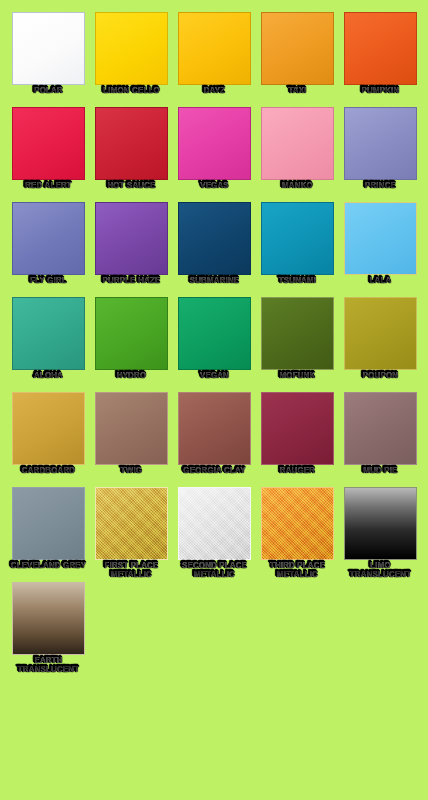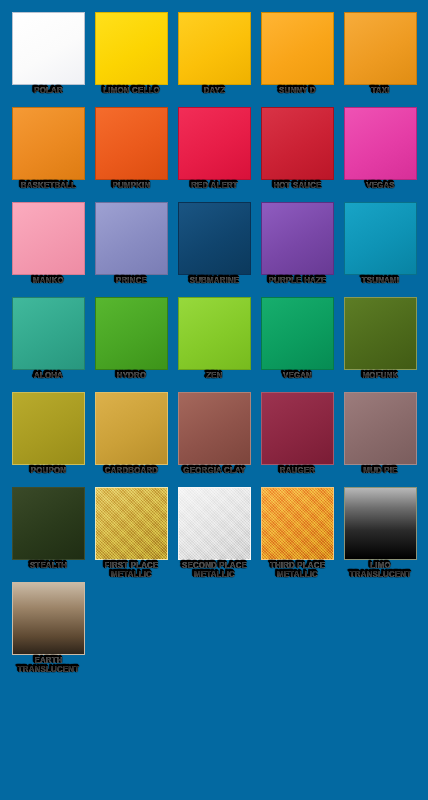--- a/index.html
+++ b/index.html
@@ -54,44 +54,36 @@
     background-clip:text;
     -webkit-text-fill-color:transparent;
     text-shadow:0 0 1px rgba(0,0,0,0.9);
     filter:drop-shadow(0.6px 0.6px 0px #000) drop-shadow(-0.6px 0.6px 0px #000) drop-shadow(0.6px -0.6px 0px #000) drop-shadow(-0.6px -0.6px 0px #000);
     word-break:break-word;
   }
 </style>
 </head>
 <body>
 
-<div id="palette-grid" style="background: #0369a1;">
+<div id="palette-grid" style="background: #bef264;">
     <div class="swatch-cell">
       <div class="chip" style="background: linear-gradient(150deg, rgb(255, 255, 255) 0%, rgb(251, 251, 251) 55%, rgb(240, 241, 245) 100%); border: 1px solid rgb(185, 194, 208);"></div>
       <div class="chip-label">POLAR</div>
     </div>
     <div class="swatch-cell">
       <div class="chip" style="background: linear-gradient(150deg, rgb(255, 224, 27) 0%, rgb(252, 212, 2) 55%, rgb(245, 197, 0) 100%); border: 1px solid rgb(217, 180, 0);"></div>
       <div class="chip-label">LIMON CELLO</div>
     </div>
     <div class="swatch-cell">
       <div class="chip" style="background: linear-gradient(150deg, rgb(255, 207, 33) 0%, rgb(251, 192, 9) 55%, rgb(239, 177, 0) 100%); border: 1px solid rgb(212, 160, 0);"></div>
       <div class="chip-label">DAYZ</div>
     </div>
     <div class="swatch-cell">
-      <div class="chip" style="background: linear-gradient(150deg, rgb(255, 181, 52) 0%, rgb(249, 165, 25) 55%, rgb(239, 154, 13) 100%); border: 1px solid rgb(208, 136, 0);"></div>
-      <div class="chip-label">SUNNY D</div>
-    </div>
-    <div class="swatch-cell">
       <div class="chip" style="background: linear-gradient(150deg, rgb(247, 172, 59) 0%, rgb(238, 155, 34) 55%, rgb(224, 141, 19) 100%); border: 1px solid rgb(194, 124, 18);"></div>
       <div class="chip-label">TAXI</div>
-    </div>
-    <div class="swatch-cell">
-      <div class="chip" style="background: linear-gradient(150deg, rgb(245, 154, 53) 0%, rgb(235, 137, 33) 55%, rgb(222, 124, 18) 100%); border: 1px solid rgb(192, 111, 16);"></div>
-      <div class="chip-label">BASKETBALL</div>
     </div>
     <div class="swatch-cell">
       <div class="chip" style="background: linear-gradient(150deg, rgb(245, 108, 44) 0%, rgb(235, 90, 28) 55%, rgb(221, 77, 16) 100%); border: 1px solid rgb(191, 68, 15);"></div>
       <div class="chip-label">PUMPKIN</div>
     </div>
     <div class="swatch-cell">
       <div class="chip" style="background: linear-gradient(150deg, rgb(242, 45, 87) 0%, rgb(231, 29, 71) 55%, rgb(216, 17, 58) 100%); border: 1px solid rgb(184, 15, 50);"></div>
       <div class="chip-label">RED ALERT</div>
     </div>
     <div class="swatch-cell">
@@ -104,74 +96,82 @@
     </div>
     <div class="swatch-cell">
       <div class="chip" style="background: linear-gradient(150deg, rgb(251, 171, 190) 0%, rgb(244, 154, 176) 55%, rgb(238, 140, 164) 100%); border: 1px solid rgb(213, 125, 146);"></div>
       <div class="chip-label">MANKO</div>
     </div>
     <div class="swatch-cell">
       <div class="chip" style="background: linear-gradient(150deg, rgb(158, 161, 210) 0%, rgb(137, 140, 194) 55%, rgb(122, 125, 181) 100%); border: 1px solid rgb(110, 113, 159);"></div>
       <div class="chip-label">PRINCE</div>
     </div>
     <div class="swatch-cell">
-      <div class="chip" style="background: linear-gradient(150deg, rgb(26, 85, 131) 0%, rgb(16, 68, 109) 55%, rgb(11, 57, 92) 100%); border: 1px solid rgb(10, 50, 84);"></div>
-      <div class="chip-label">SUBMARINE</div>
+      <div class="chip" style="background: linear-gradient(150deg, rgb(138, 144, 201) 0%, rgb(113, 120, 185) 55%, rgb(98, 106, 173) 100%); border: 1px solid rgb(85, 93, 155);"></div>
+      <div class="chip-label">FLY GIRL</div>
     </div>
     <div class="swatch-cell">
       <div class="chip" style="background: linear-gradient(150deg, rgb(143, 92, 192) 0%, rgb(121, 71, 167) 55%, rgb(104, 58, 148) 100%); border: 1px solid rgb(90, 49, 130);"></div>
       <div class="chip-label">PURPLE HAZE</div>
     </div>
     <div class="swatch-cell">
+      <div class="chip" style="background: linear-gradient(150deg, rgb(26, 85, 131) 0%, rgb(16, 68, 109) 55%, rgb(11, 57, 92) 100%); border: 1px solid rgb(10, 50, 84);"></div>
+      <div class="chip-label">SUBMARINE</div>
+    </div>
+    <div class="swatch-cell">
       <div class="chip" style="background: linear-gradient(150deg, rgb(24, 164, 198) 0%, rgb(14, 147, 181) 55%, rgb(8, 131, 163) 100%); border: 1px solid rgb(10, 112, 137);"></div>
       <div class="chip-label">TSUNAMI</div>
+    </div>
+    <div class="swatch-cell">
+      <div class="chip" style="background: linear-gradient(150deg, rgb(120, 207, 245) 0%, rgb(97, 194, 239) 55%, rgb(81, 182, 231) 100%); border: 1px solid rgb(217, 207, 122);"></div>
+      <div class="chip-label">LALA</div>
     </div>
     <div class="swatch-cell">
       <div class="chip" style="background: linear-gradient(150deg, rgb(65, 185, 156) 0%, rgb(50, 167, 140) 55%, rgb(40, 151, 126) 100%); border: 1px solid rgb(36, 128, 108);"></div>
       <div class="chip-label">ALOHA</div>
     </div>
     <div class="swatch-cell">
       <div class="chip" style="background: linear-gradient(150deg, rgb(88, 183, 47) 0%, rgb(73, 165, 36) 55%, rgb(61, 148, 25) 100%); border: 1px solid rgb(53, 128, 23);"></div>
       <div class="chip-label">HYDRO</div>
-    </div>
-    <div class="swatch-cell">
-      <div class="chip" style="background: linear-gradient(150deg, rgb(151, 217, 60) 0%, rgb(133, 202, 41) 55%, rgb(119, 187, 30) 100%); border: 1px solid rgb(106, 165, 27);"></div>
-      <div class="chip-label">ZEN</div>
     </div>
     <div class="swatch-cell">
       <div class="chip" style="background: linear-gradient(150deg, rgb(23, 174, 109) 0%, rgb(12, 157, 95) 55%, rgb(6, 140, 83) 100%); border: 1px solid rgb(7, 122, 73);"></div>
       <div class="chip-label">VEGAN</div>
     </div>
     <div class="swatch-cell">
       <div class="chip" style="background: linear-gradient(150deg, rgb(93, 125, 37) 0%, rgb(77, 106, 27) 55%, rgb(65, 91, 20) 100%); border: 1px solid rgb(138, 154, 85);"></div>
       <div class="chip-label">MOFUNK</div>
     </div>
     <div class="swatch-cell">
       <div class="chip" style="background: linear-gradient(150deg, rgb(185, 171, 45) 0%, rgb(168, 155, 33) 55%, rgb(152, 140, 24) 100%); border: 1px solid rgb(203, 189, 90);"></div>
       <div class="chip-label">POUPON</div>
     </div>
     <div class="swatch-cell">
       <div class="chip" style="background: linear-gradient(150deg, rgb(220, 177, 75) 0%, rgb(203, 160, 56) 55%, rgb(184, 142, 42) 100%); border: 1px solid rgb(224, 192, 106);"></div>
       <div class="chip-label">CARDBOARD</div>
     </div>
     <div class="swatch-cell">
+      <div class="chip" style="background: linear-gradient(150deg, rgb(168, 132, 114) 0%, rgb(149, 112, 96) 55%, rgb(134, 97, 84) 100%); border: 1px solid rgb(184, 154, 135);"></div>
+      <div class="chip-label">TWIG</div>
+    </div>
+    <div class="swatch-cell">
       <div class="chip" style="background: linear-gradient(150deg, rgb(165, 104, 92) 0%, rgb(143, 83, 74) 55%, rgb(125, 69, 60) 100%); border: 1px solid rgb(176, 130, 119);"></div>
       <div class="chip-label">GEORGIA CLAY</div>
     </div>
     <div class="swatch-cell">
       <div class="chip" style="background: linear-gradient(150deg, rgb(156, 51, 80) 0%, rgb(139, 38, 65) 55%, rgb(122, 28, 53) 100%); border: 1px solid rgb(165, 90, 108);"></div>
       <div class="chip-label">RAUGER</div>
     </div>
     <div class="swatch-cell">
       <div class="chip" style="background: linear-gradient(150deg, rgb(156, 124, 124) 0%, rgb(137, 106, 106) 55%, rgb(122, 93, 93) 100%); border: 1px solid rgb(163, 139, 139);"></div>
       <div class="chip-label">MUD PIE</div>
     </div>
     <div class="swatch-cell">
-      <div class="chip" style="background: linear-gradient(150deg, rgb(58, 74, 40) 0%, rgb(42, 58, 27) 55%, rgb(31, 45, 19) 100%); border: 1px solid rgb(61, 76, 45);"></div>
-      <div class="chip-label">STEALTH</div>
+      <div class="chip" style="background: linear-gradient(150deg, rgb(140, 154, 165) 0%, rgb(125, 141, 152) 55%, rgb(111, 127, 138) 100%); border: 1px solid rgb(147, 162, 172);"></div>
+      <div class="chip-label">CLEVELAND GREY</div>
     </div>
     <div class="swatch-cell">
       <div class="chip" style="background: linear-gradient(150deg, rgb(220, 187, 85) 0%, rgb(200, 165, 59) 55%, rgb(180, 146, 44) 100%); border: 1px solid rgb(240, 231, 176);">
         <div class="tex" style="background: repeating-linear-gradient(45deg, rgba(255, 255, 255, 0.3) 0px, rgba(255, 255, 255, 0.3) 1px, rgba(0, 0, 0, 0.16) 1px, rgba(0, 0, 0, 0.16) 2px), repeating-linear-gradient(-45deg, rgba(255, 255, 255, 0.2) 0px, rgba(255, 255, 255, 0.2) 1px, rgba(0, 0, 0, 0.12) 1px, rgba(0, 0, 0, 0.12) 2px); mix-blend-mode: overlay;"></div>
       </div>
       <div class="chip-label">FIRST PLACE METALLIC</div>
     </div>
     <div class="swatch-cell">
       <div class="chip" style="background: linear-gradient(150deg, rgb(243, 243, 243) 0%, rgb(225, 225, 225) 55%, rgb(207, 207, 207) 100%); border: 1px solid rgb(247, 247, 247);">
         <div class="tex" style="background: repeating-linear-gradient(45deg, rgba(255, 255, 255, 0.3) 0px, rgba(255, 255, 255, 0.3) 1px, rgba(0, 0, 0, 0.16) 1px, rgba(0, 0, 0, 0.16) 2px), repeating-linear-gradient(-45deg, rgba(255, 255, 255, 0.2) 0px, rgba(255, 255, 255, 0.2) 1px, rgba(0, 0, 0, 0.12) 1px, rgba(0, 0, 0, 0.12) 2px); mix-blend-mode: overlay;"></div>

